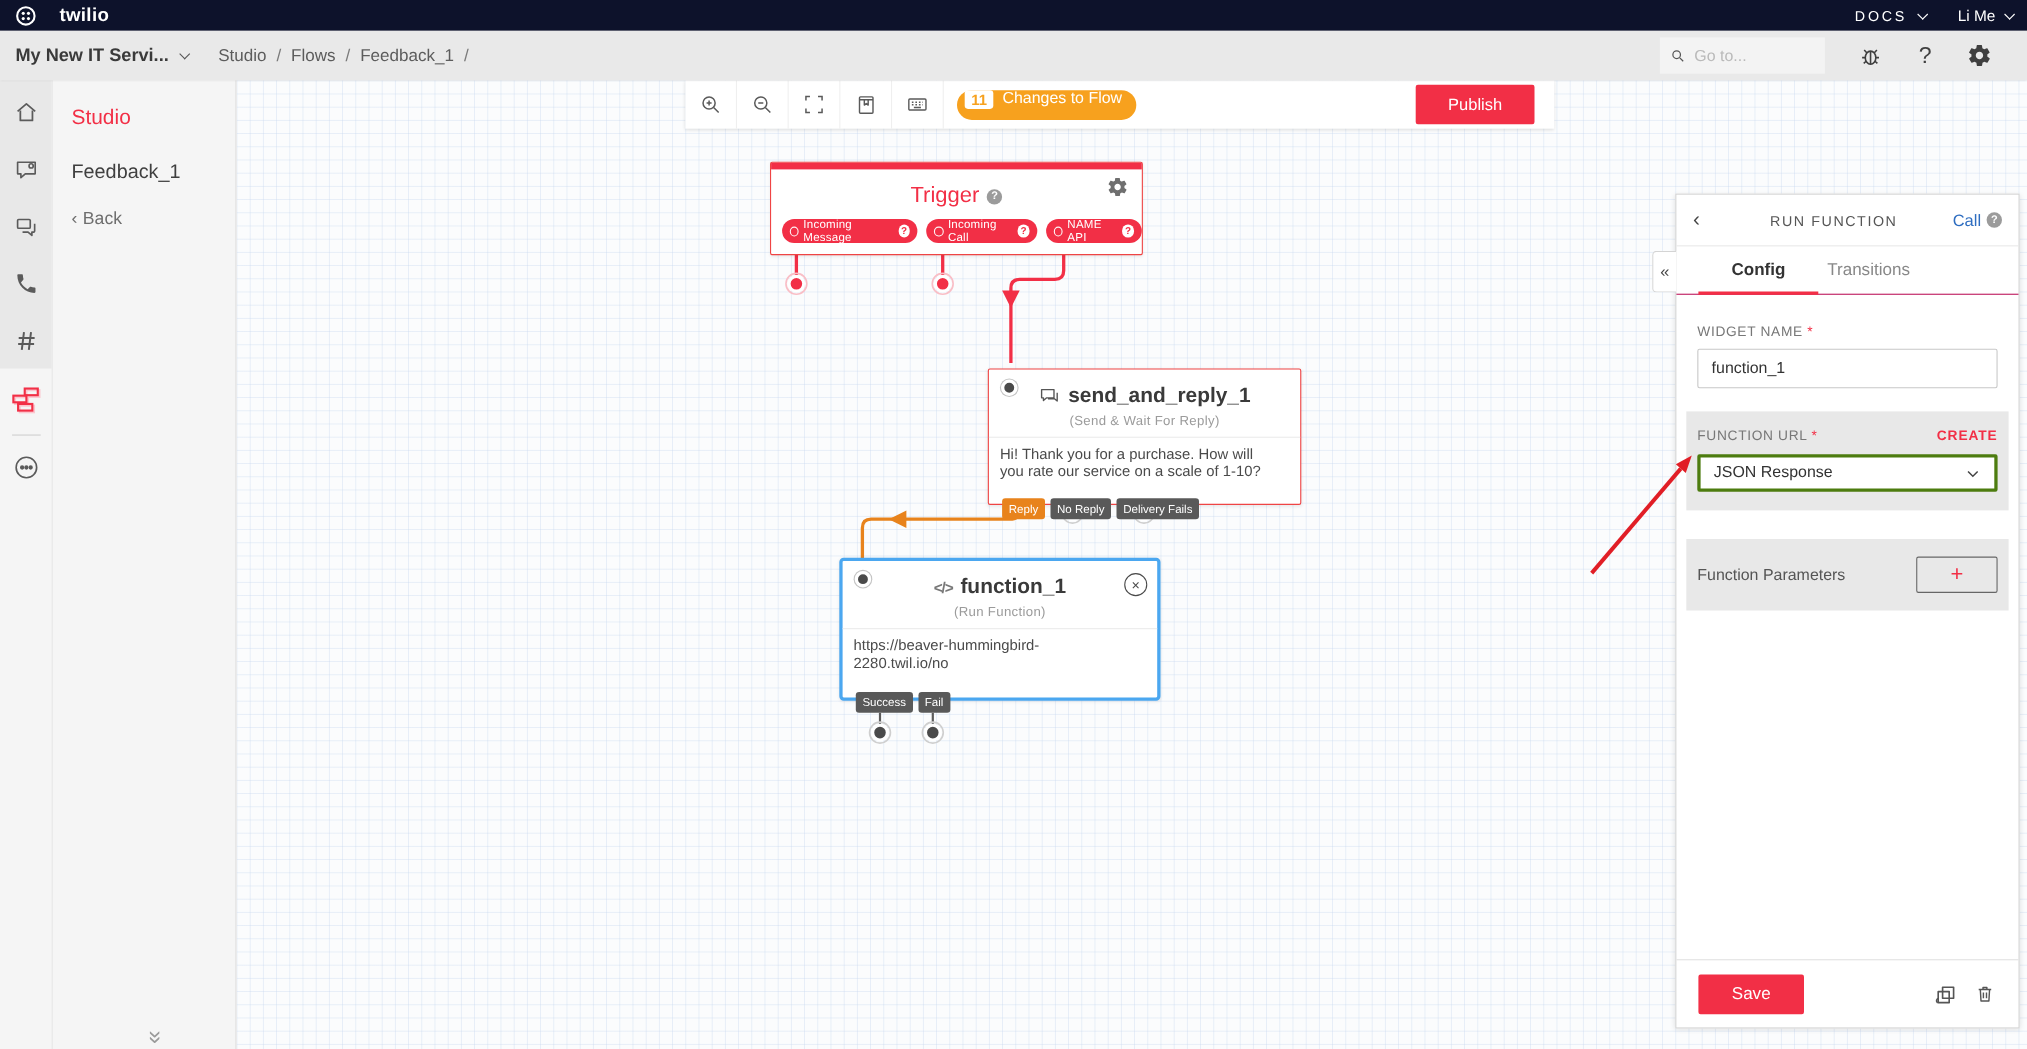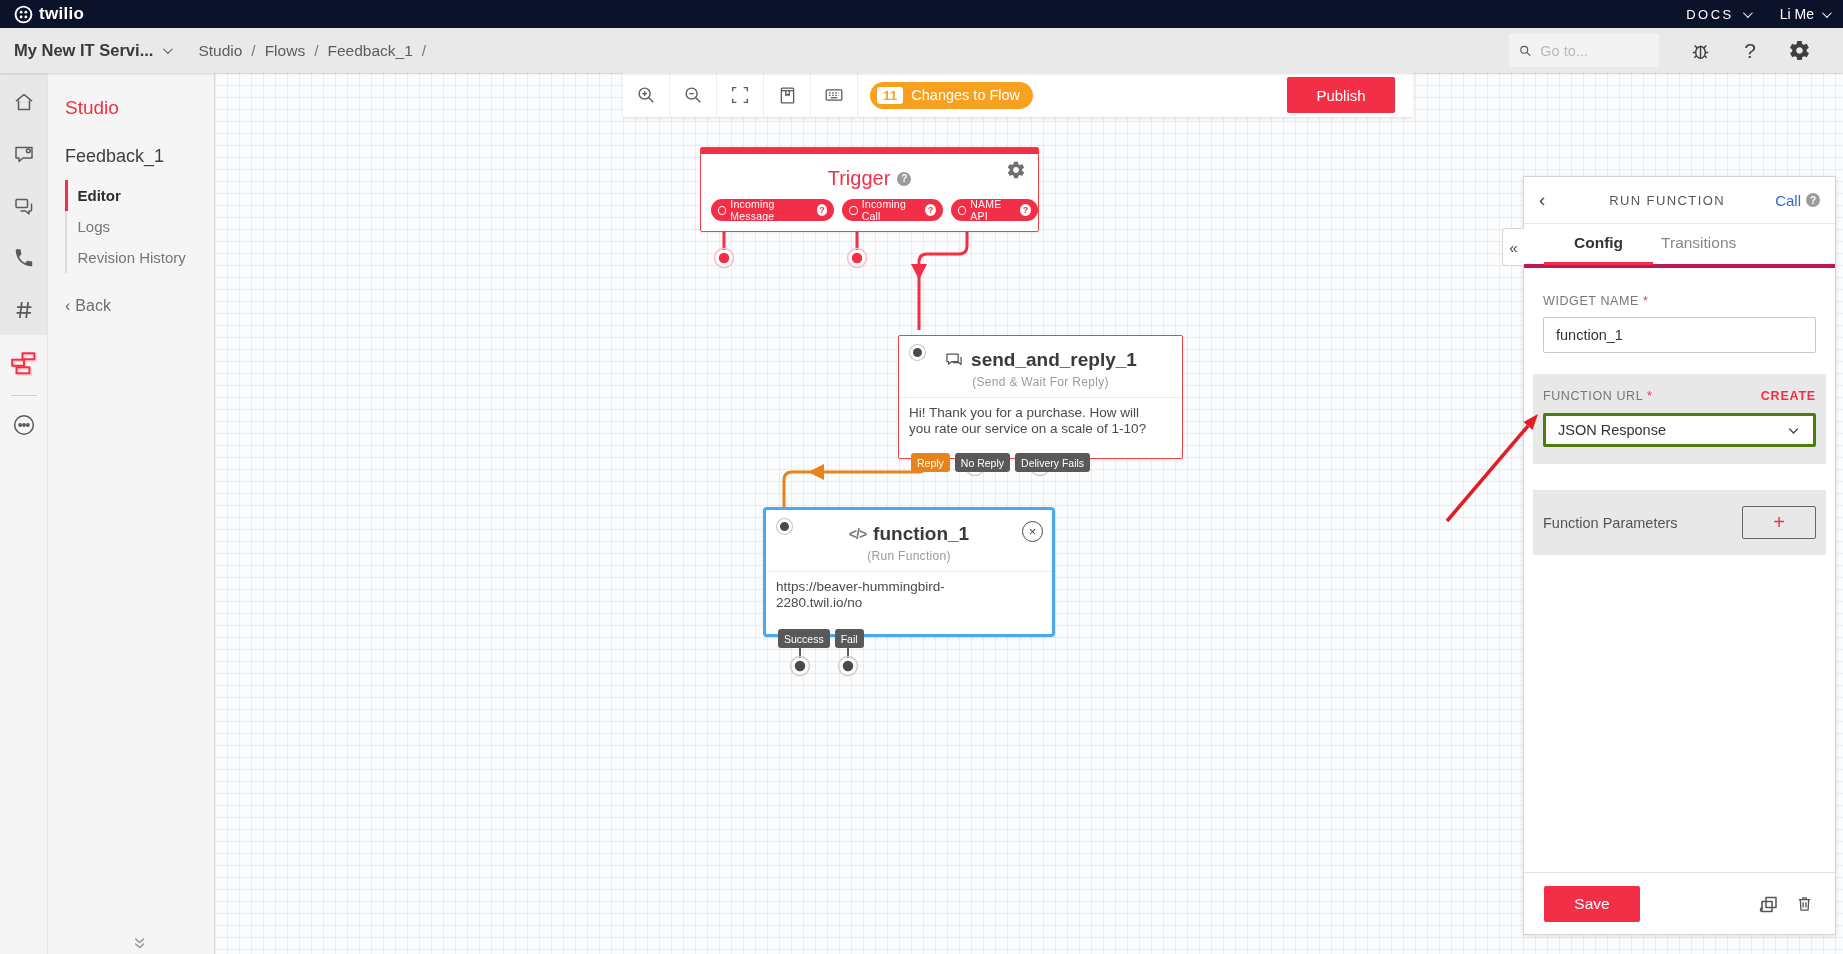--- a/index.html
+++ b/index.html
@@ -3,21 +3,21 @@
 <meta charset="utf-8">
 <style>
   * { margin:0; padding:0; box-sizing:border-box; }
   html,body { width:1843px; height:954px; font-family:"Liberation Sans", sans-serif; background:#fff; overflow:hidden; }
   .app { position:relative; width:1843px; height:954px; overflow:hidden; }
   .abs { position:absolute; }
   svg { display:block; }
 
   
   .topbar { left:0; top:0; width:1843px; height:28px; background:#0D122B; display:flex; align-items:center; padding:0 14px; z-index:6; }
-  .brand { display:flex; align-items:center; gap:6px; color:#fff; }
+  .brand { display:flex; align-items:center; gap:21px; color:#fff; }
   .brand-text { font-size:17px; font-weight:bold; letter-spacing:.3px; }
   .topbar-right { margin-left:auto; display:flex; align-items:center; gap:30px; color:#fff; }
   .docs { font-size:13px; letter-spacing:2.5px; display:flex; align-items:center; gap:9px; cursor:pointer; }
   .userm { font-size:14px; display:flex; align-items:center; gap:8px; cursor:pointer; }
   .chev { display:inline-block; width:7px; height:7px; border-right:1.6px solid currentColor; border-bottom:1.6px solid currentColor; transform:rotate(45deg) translateY(-2px); }
 
   
   .crumbbar { left:0; top:28px; width:1843px; height:45px; background:#E9E9E9; display:flex; align-items:center; padding:0 14px; z-index:6; box-shadow:0 1px 2px rgba(0,0,0,.12); }
   .account { font-size:16.5px; font-weight:bold; color:#3a3a3a; display:flex; align-items:center; gap:10px; cursor:pointer; }
   .account .chev{ border-color:#555; }
@@ -50,21 +50,21 @@
 
   
   .canvas { left:215px; top:73px; width:1628px; height:881px; background-color:#FBFCFD;
     background-image:linear-gradient(to right, rgba(201,217,240,.42) 1px, transparent 1px),
                      linear-gradient(to bottom, rgba(201,217,240,.42) 1px, transparent 1px);
     background-size:12px 12px; }
 
   
   .toolbar { left:623px; top:73px; width:790px; height:44px; background:#fff; display:flex; align-items:center; box-shadow:0 1px 3px rgba(0,0,0,.12); z-index:3; }
   .tcell { width:47px; height:44px; display:flex; align-items:center; justify-content:center; border-right:1px solid #EFEFEF; color:#5a5a5a; cursor:pointer; }
-  .changes-pill { margin-left:12px; height:27px; background:#F7A11E; border-radius:14px; display:flex; align-items:center; padding:0 13px 0 7px; gap:8px; cursor:pointer; }
+  .changes-pill { margin-left:12px; height:27px; background:#F7A11E; border-radius:14px; display:flex; align-items:flex-start; padding:0 13px 0 7px; gap:8px; cursor:pointer; }
   .changes-count { background:#fff; color:#F7A11E; font-weight:bold; font-size:13.5px; padding:1px 6px; border-radius:3px; }
   .changes-label { color:#fff; font-size:14.5px; }
   .publish-btn { margin-left:auto; margin-right:18px; width:108px; height:36px; background:#F22F46; color:#fff; font-size:15px; border:none; border-radius:2px; cursor:pointer; font-family:"Liberation Sans",sans-serif; }
 
   
   .wcard { background:#fff; border:1px solid #ef4444; border-radius:2px; box-shadow:0 1px 3px rgba(0,0,0,.07); z-index:2; }
   .trigger-card { left:700px; top:147px; width:339px; height:85px; }
   .trigger-bar { height:6px; background:#F22F46; }
   .trigger-title-row { margin-top:13px; display:flex; align-items:center; justify-content:center; gap:7px; }
   .trigger-title { color:#F22F46; font-size:20px; }
@@ -89,21 +89,21 @@
   .code-glyph { font-size:14px; color:#777; letter-spacing:-1px; font-weight:bold; }
   .close-btn { position:absolute; right:9px; top:11px; width:21px; height:21px; border:1.5px solid #4A4A4A; border-radius:50%; color:#4A4A4A; font-size:13px; display:flex; align-items:center; justify-content:center; cursor:pointer; background:#fff; }
 
   
   .inspector { left:1523px; top:176px; width:313px; height:759px; background:#fff; border:1px solid #D4D4D4; box-shadow:0 1px 5px rgba(0,0,0,.12); z-index:4; }
   .insp-handle { left:1502px; top:228px; width:22px; height:38px; background:#fff; border:1px solid #D4D4D4; border-right:none; border-radius:4px 0 0 4px; display:flex; align-items:center; justify-content:center; color:#444; font-size:15px; cursor:pointer; z-index:5; }
   .insp-header { height:47px; border-bottom:1px solid #E8E8E8; display:flex; align-items:center; padding:0 15px; }
   .insp-back { font-size:19px; color:#444; cursor:pointer; width:20px; }
   .insp-title { flex:1; text-align:center; font-size:13px; color:#565656; letter-spacing:1.4px; }
   .hide-link { color:#2E6DC0; font-size:15px; display:flex; align-items:center; gap:5px; cursor:pointer; }
-  .insp-tabs { height:44px; border-bottom:4px solid #be185d; display:flex; align-items:flex-end; padding:0 0 0 50px; gap:38px; }
+  .insp-tabs { height:44px; border-bottom:1px solid #be185d; display:flex; align-items:flex-end; padding:0 0 0 50px; gap:38px; }
   .tab { font-size:15.5px; color:#888; padding-bottom:12px; position:relative; cursor:pointer; }
   .tab.active { color:#333; font-weight:bold; }
   .tab.active::after { content:""; position:absolute; left:-30px; right:-30px; bottom:-1px; height:3px; background:#F22F46; }
   .insp-body { padding:26px 19px 0; }
   .field-label { font-size:12.5px; color:#777; letter-spacing:.6px; }
   .req { color:#F22F46; }
   .text-input { margin-top:9px; width:100%; height:36px; border:1px solid #C8C8C8; border-radius:2px; padding:0 12px; font-size:14.5px; color:#333; font-family:"Liberation Sans",sans-serif; background:#fff; }
   .gray-section { margin:21px -10px 0; background:#E8E8E8; padding:15px 10px 17px; }
   .gs-labels { display:flex; justify-content:space-between; align-items:center; }
   .create-link { font-size:12.5px; font-weight:bold; letter-spacing:.8px; color:#F22F46; cursor:pointer; }
@@ -261,25 +261,20 @@
             <circle cx="12" cy="12" r="1.1" fill="currentColor"></circle>
             <circle cx="15.6" cy="12" r="1.1" fill="currentColor"></circle>
         </svg>
       </div>
     </div>
   </nav>
 
   <aside class="abs panel">
     <div class="panel-title">Studio</div>
     <div class="flow-title">Feedback_1</div>
-    <div class="panel-menu">
-      <div class="pm-item active">Editor</div>
-      <div class="pm-item">Logs</div>
-      <div class="pm-item">Revision History</div>
-    </div>
     <div class="back-link">
       <span>‹</span>
       <span>Back</span>
     </div>
   </aside>
   <div class="abs panel-collapse">«</div>
 
   <div class="abs toolbar">
     <div class="tcell">
       <svg width="22" height="22" viewBox="0 0 24 24" fill="none" stroke="currentColor" stroke-width="1.5">

